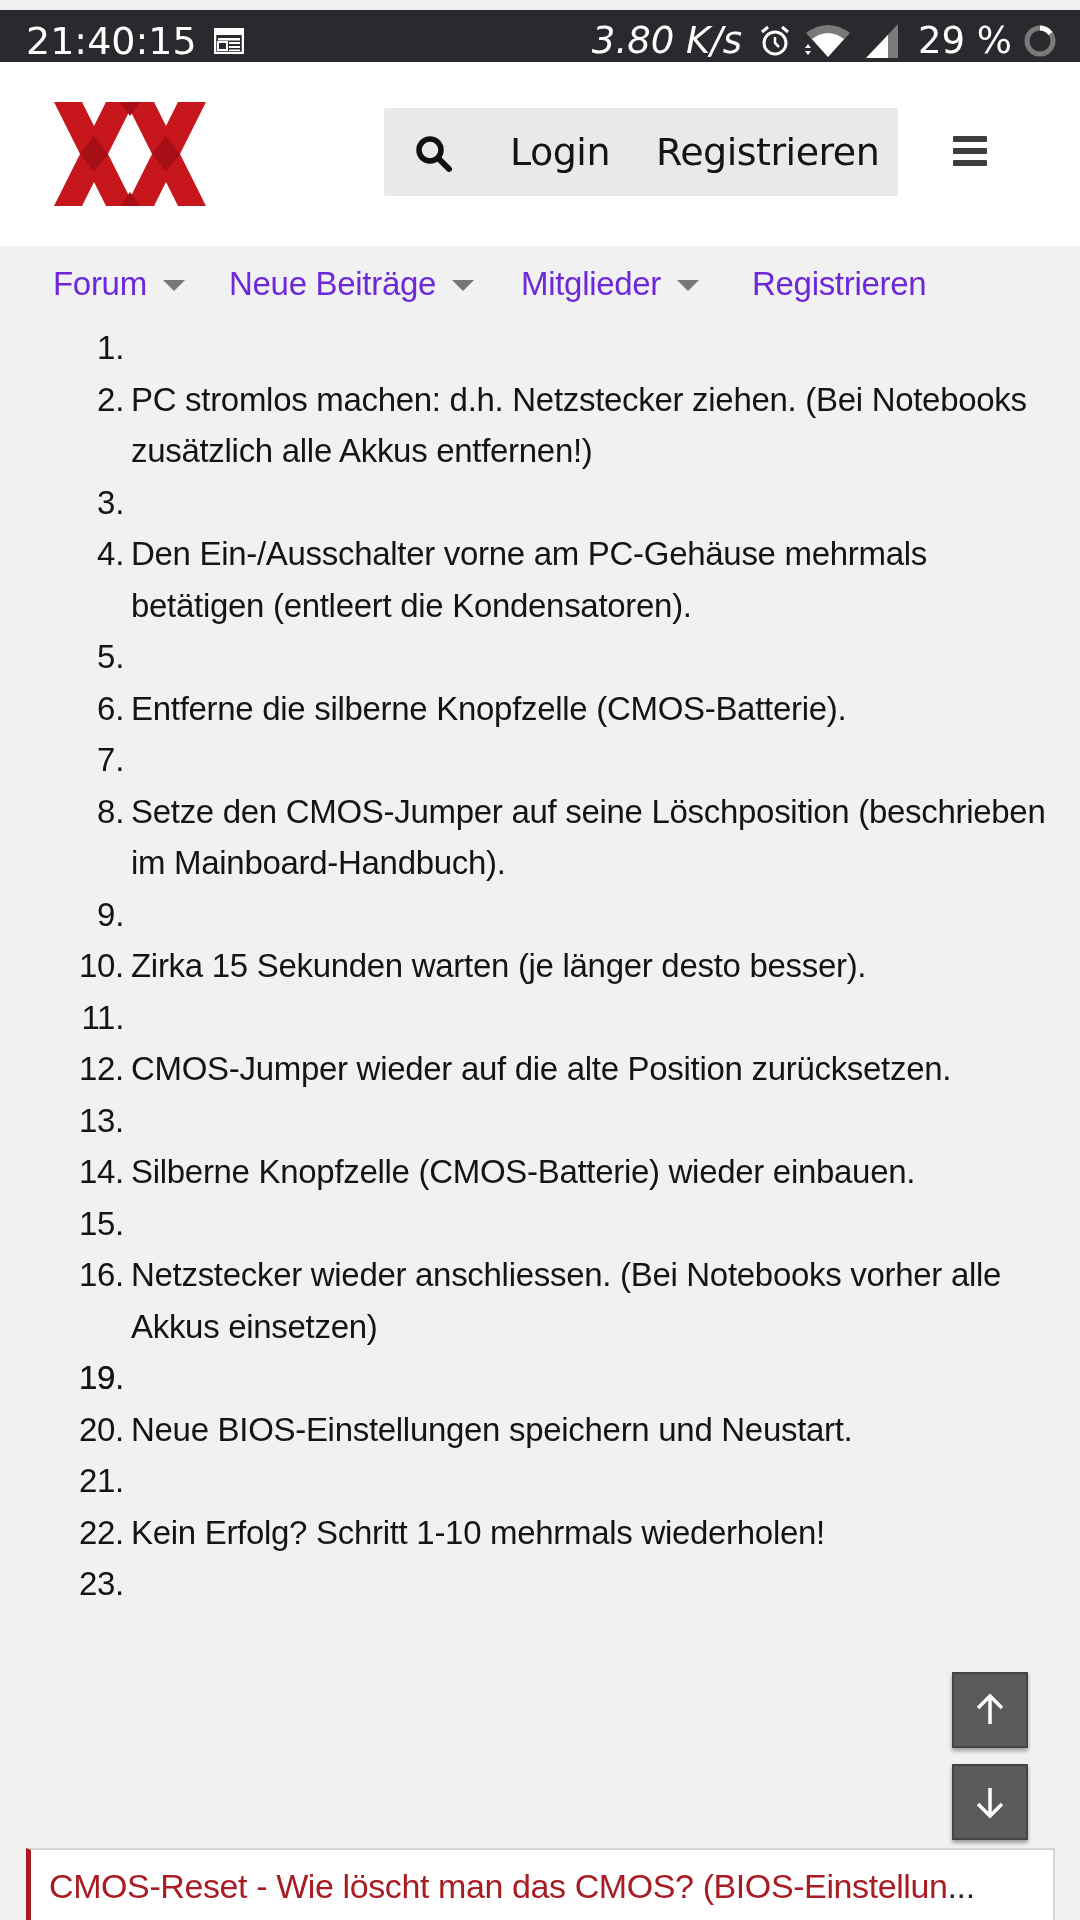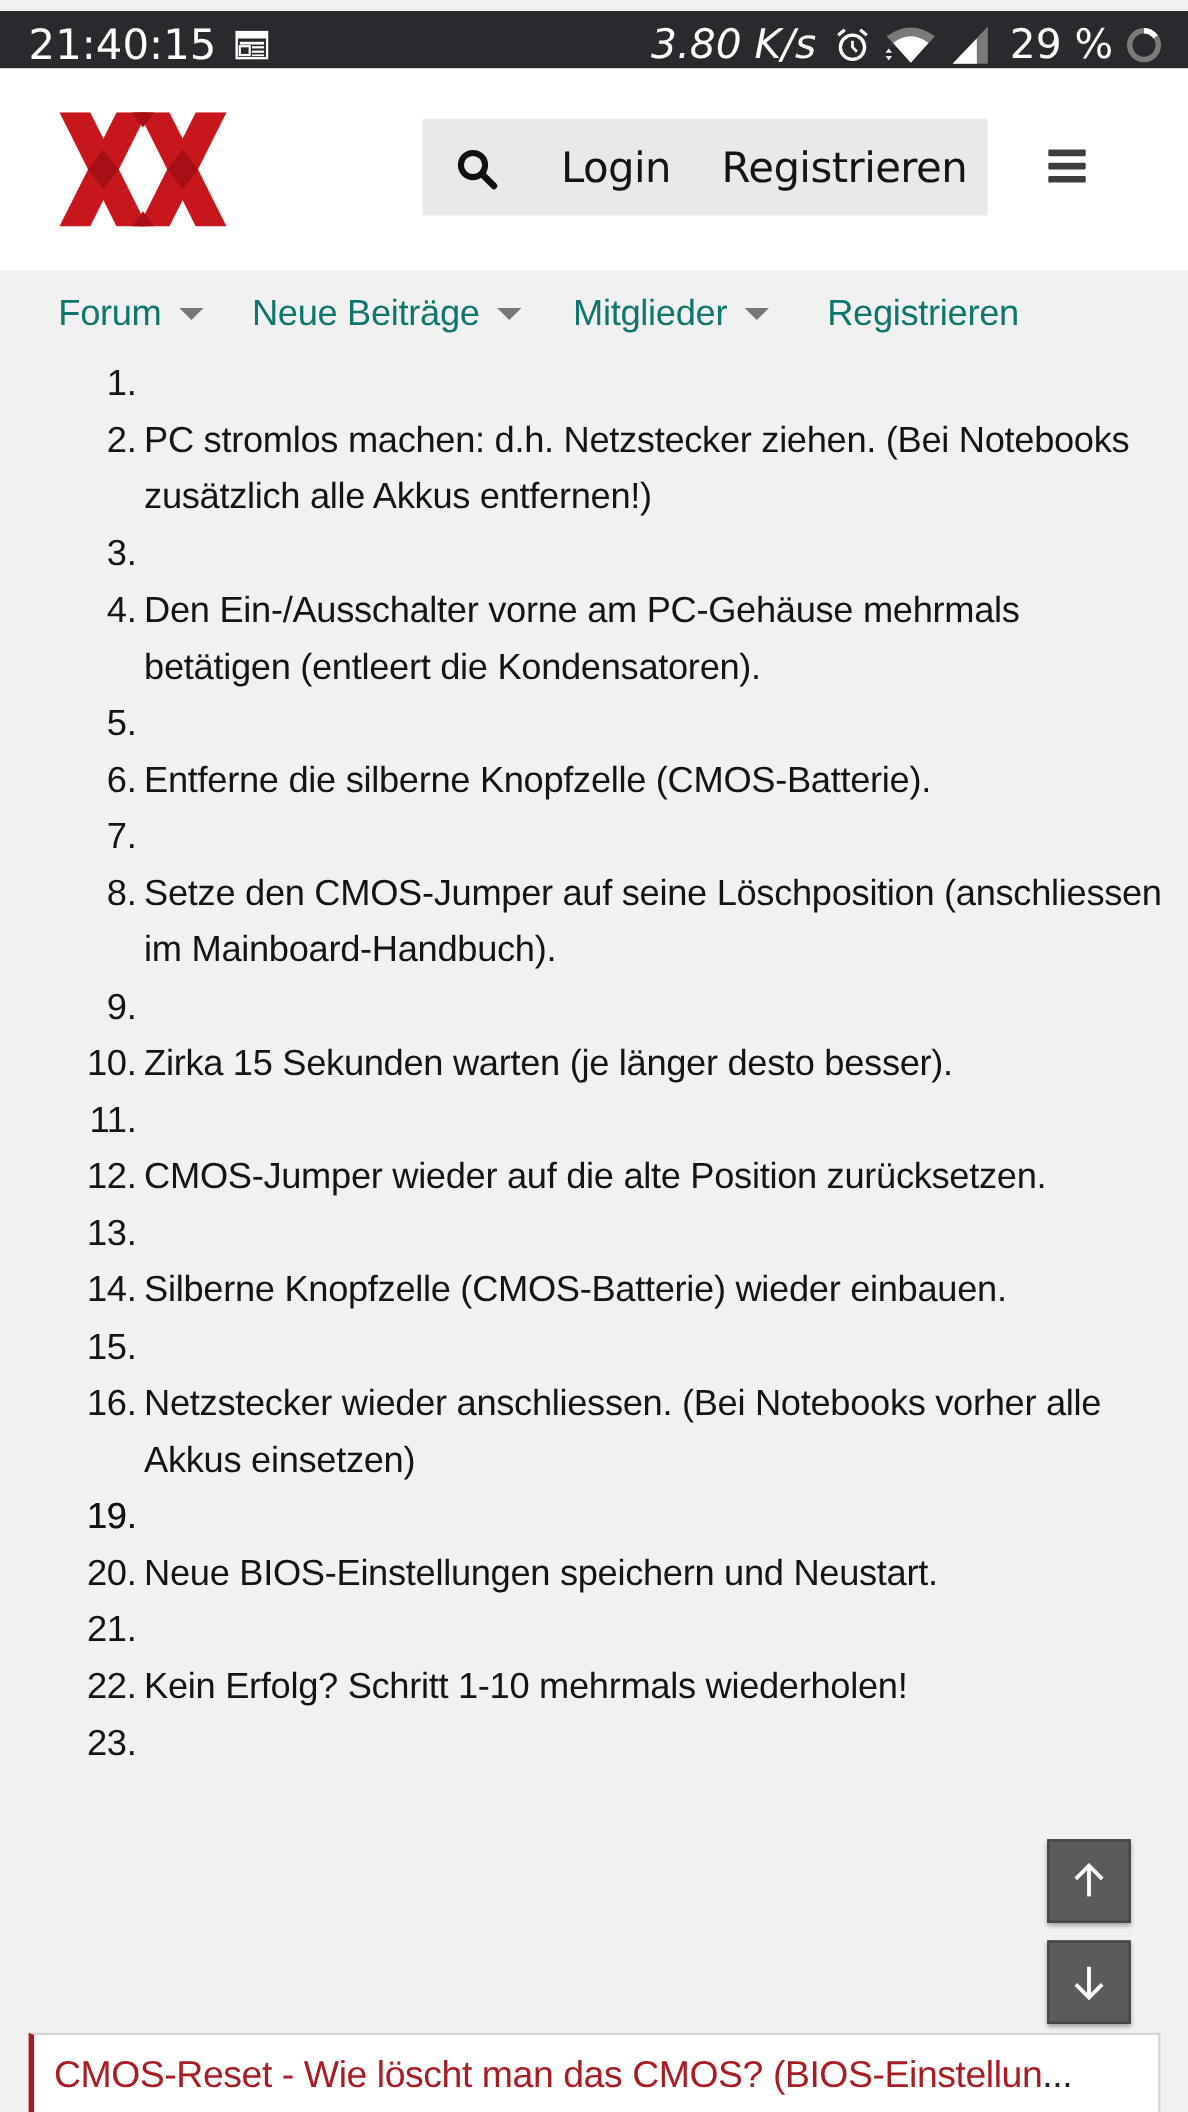--- a/index.html
+++ b/index.html
@@ -80,21 +80,21 @@
       background: #3d3d3d; border-radius: 1px;
     }
 
     .nav {
       position: absolute; left: 0; top: 246px;
       width: 1080px; height: 80px;
       background: #f1f1f1;
     }
     .nav-item {
       position: absolute; top: 18px;
-      font-size: 33px; color: #0f766e;
+      font-size: 33px; color: #6d28d9;
       line-height: 40px;
       display: flex; align-items: center;
       letter-spacing: -0.3px;
     }
     .caret {
       display: inline-block;
       width: 0; height: 0;
       border-left: 11px solid transparent;
       border-right: 11px solid transparent;
       border-top: 11px solid #777;
@@ -250,21 +250,21 @@
 
 <div class="content">
   <ol class="steps">
     <li><span class="num">1.</span><span></span>​</li>
     <li><span class="num">2.</span><span>PC stromlos machen: d.h. Netzstecker ziehen. (Bei Notebooks zusätzlich alle Akkus entfernen!)</span></li>
     <li><span class="num">3.</span><span></span>​</li>
     <li><span class="num">4.</span><span>Den Ein-/Ausschalter vorne am PC-Gehäuse mehrmals betätigen (entleert die Kondensatoren).</span></li>
     <li><span class="num">5.</span><span></span>​</li>
     <li><span class="num">6.</span><span>Entferne die silberne Knopfzelle (CMOS-Batterie).</span></li>
     <li><span class="num">7.</span><span></span>​</li>
-    <li><span class="num">8.</span><span>Setze den CMOS-Jumper auf seine Löschposition (anschliessen im Mainboard-Handbuch).</span></li>
+    <li><span class="num">8.</span><span>Setze den CMOS-Jumper auf seine Löschposition (beschrieben im Mainboard-Handbuch).</span></li>
     <li><span class="num">9.</span><span></span>​</li>
     <li><span class="num">10.</span><span>Zirka 15 Sekunden warten (je länger desto besser).</span></li>
     <li><span class="num">11.</span><span></span>​</li>
     <li><span class="num">12.</span><span>CMOS-Jumper wieder auf die alte Position zurücksetzen.</span></li>
     <li><span class="num">13.</span><span></span>​</li>
     <li><span class="num">14.</span><span>Silberne Knopfzelle (CMOS-Batterie) wieder einbauen.</span></li>
     <li><span class="num">15.</span><span></span>​</li>
     <li><span class="num">16.</span><span>Netzstecker wieder anschliessen. (Bei Notebooks vorher alle Akkus einsetzen)</span></li>
     <li><span class="num">19.</span></li>
     <li><span class="num">19.</span><span></span>​</li>

